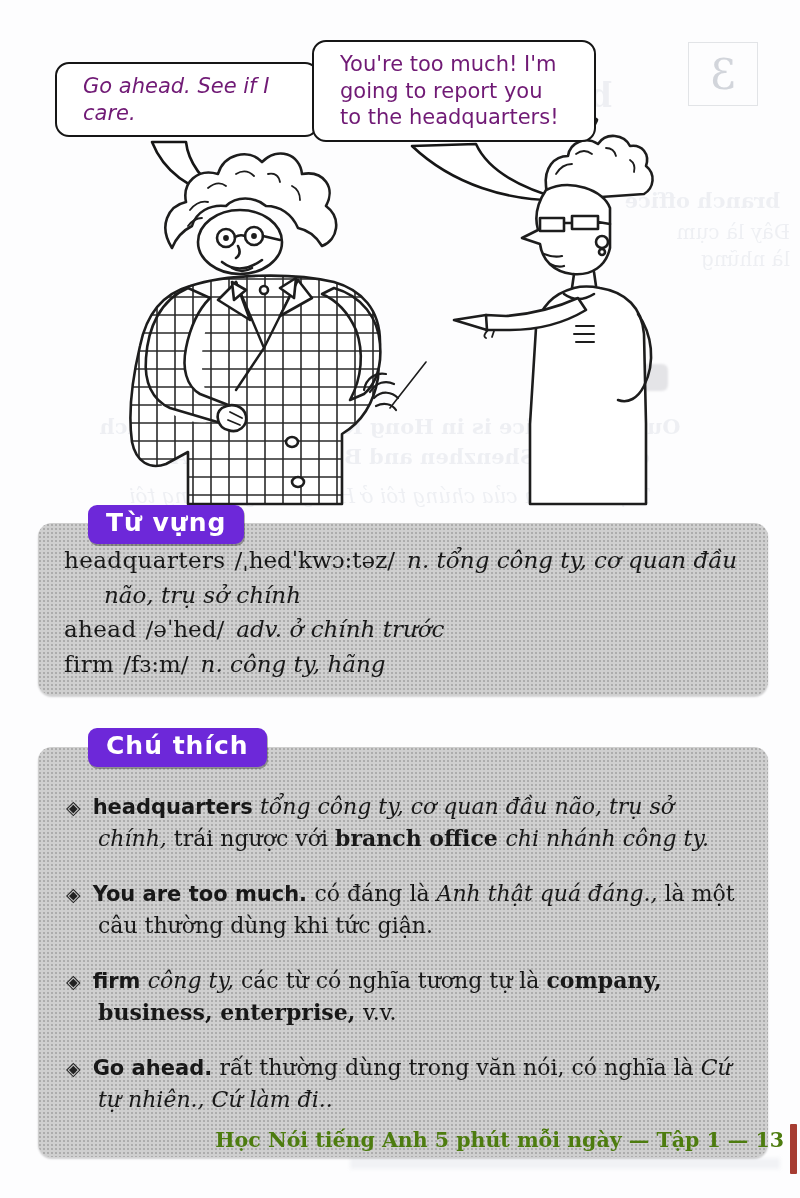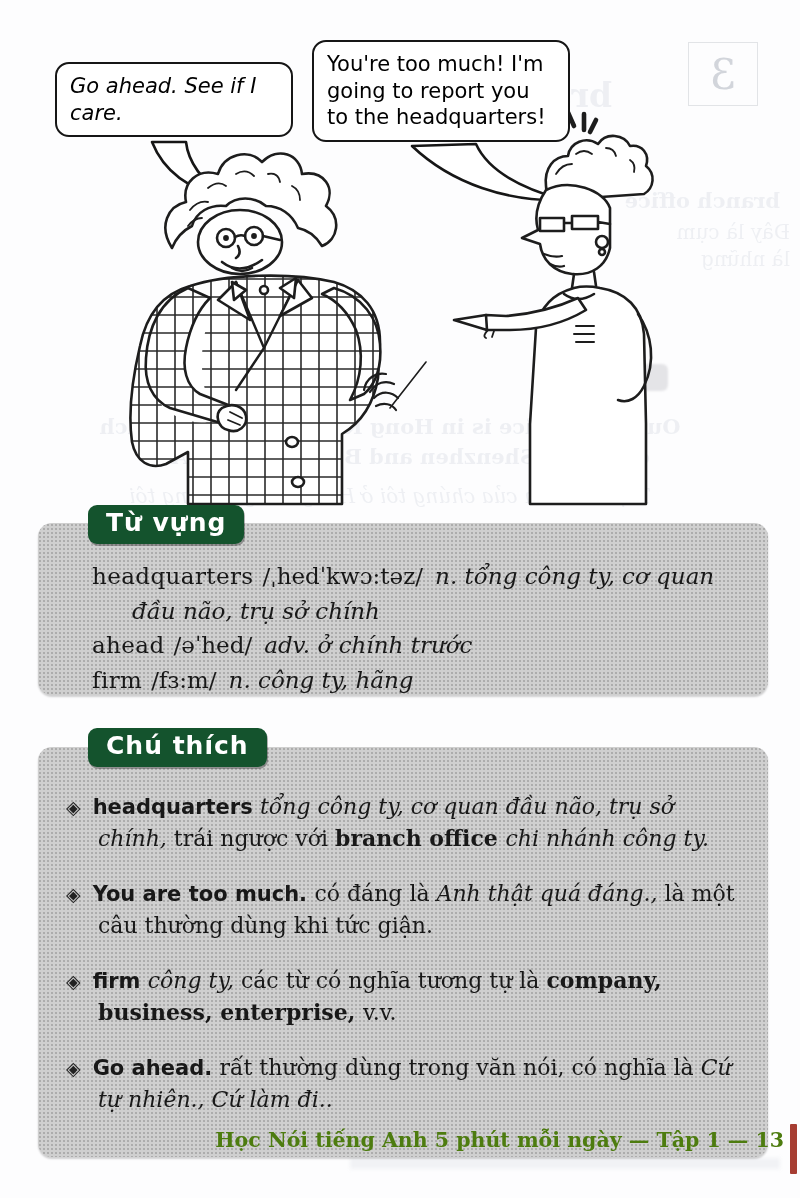--- a/index.html
+++ b/index.html
@@ -1,22 +1,22 @@
 <!DOCTYPE html>
 <html><head>
 <meta charset="utf-8">
 <style>
   html,body{margin:0;padding:0;background:#e8e8e8;}
   .page{position:relative;width:800px;height:1198px;background:#fdfdfe;overflow:hidden;
         font-family:"DejaVu Serif","Liberation Serif",serif;color:#181818;}
 
   
   .bubble{position:absolute;background:#fff;border:2.6px solid #161616;border-radius:14px;
-          padding:9px 13px;font-family:"DejaVu Sans","Liberation Sans",sans-serif;
-          font-size:21px;line-height:1.27;z-index:5;color:#000000;}
+          padding:9px 26px;font-family:"DejaVu Sans","Liberation Sans",sans-serif;
+          font-size:21px;line-height:1.27;z-index:5;color:#701a75;}
   .bubble-left{left:55px;top:62px;width:208px;font-style:italic;}
   .bubble-right{left:312px;top:40px;width:228px;}
 
   
   .badge3{position:absolute;left:688px;top:42px;width:68px;height:62px;
           border:1px solid rgba(105,115,130,.18);color:rgba(120,130,145,.32);
           display:flex;align-items:center;justify-content:center;font-size:42px;
           transform:scaleX(-1);z-index:1;}
 
   
@@ -37,28 +37,28 @@
   
   .cartoon{position:absolute;left:40px;top:90px;width:680px;height:420px;z-index:2;}
 
   
   .panel{position:absolute;left:38px;width:730px;border-radius:14px;z-index:3;
          background-color:#cfcfcf;
          background-image:radial-gradient(rgba(85,85,85,.28) 1px,transparent 1.25px);
          background-size:4px 4px;box-shadow:0 2px 2px rgba(0,0,0,.18);}
   .panel-vocab{top:523px;height:172px;}
   .panel-notes{top:747px;height:410px;}
-  .panel-label{position:absolute;background:#14532d;color:#fff;
+  .panel-label{position:absolute;background:#6d28d9;color:#fff;
                font-family:"DejaVu Sans","Liberation Sans",sans-serif;font-weight:bold;
                font-size:25px;padding:3px 18px 7px;border-radius:9px;z-index:6;
                box-shadow:1px 2px 0 rgba(0,0,0,.3);letter-spacing:1px;}
   .label-vocab{left:88px;top:505px;}
   .label-notes{left:88px;top:728px;}
 
-  .vocab-body{padding:36px 22px 0 26px;margin-left:28px;}
+  .vocab-body{padding:20px 22px 0 26px;}
   .vocab-entry{font-size:23px;line-height:1.5;padding-left:40px;text-indent:-40px;}
   .ve-word{margin-right:9px;letter-spacing:.4px;}
   .ve-phon{margin-right:12px;font-family:"DejaVu Serif",serif;}
   .ve-gloss{font-style:italic;}
 
   .notes-body{padding:44px 22px 0 28px;}
   .note-item{font-size:22px;line-height:1.42;padding-left:32px;text-indent:-32px;margin-bottom:24px;}
   .bullet{margin-right:12px;font-size:19px;color:#222;}
   .seg-b{font-family:"DejaVu Sans","Liberation Sans",sans-serif;font-weight:bold;font-size:21px;}
   .seg-bs{font-weight:bold;}

